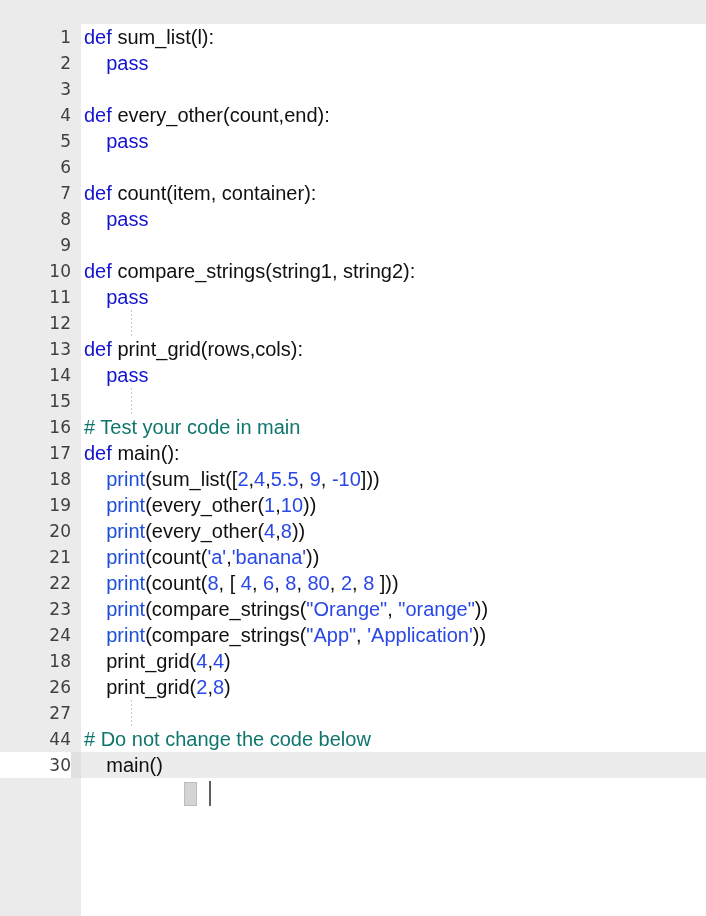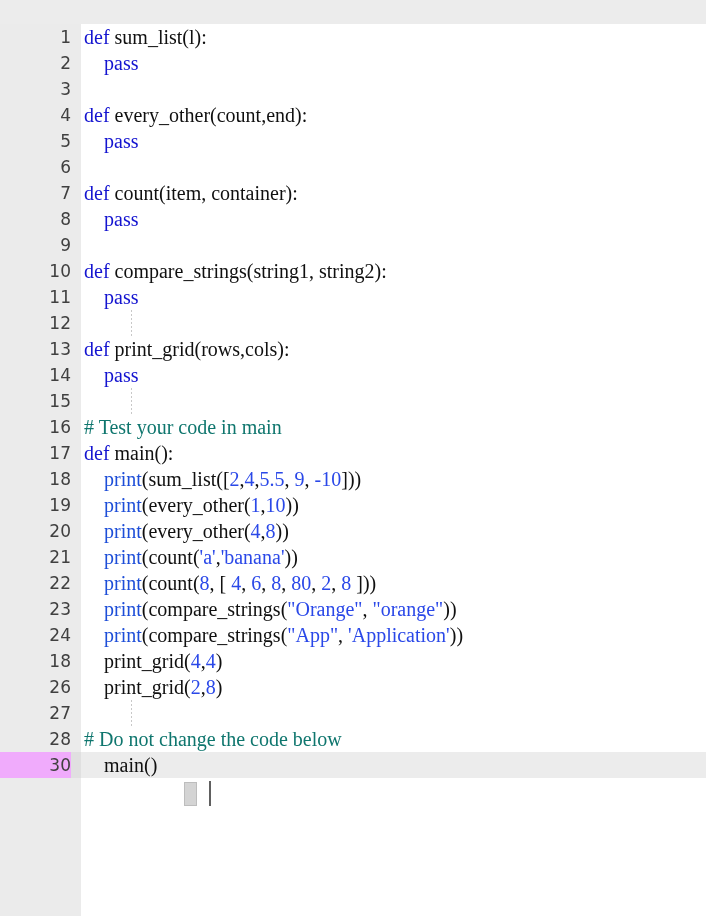--- a/index.html
+++ b/index.html
@@ -68,37 +68,37 @@
     width: 71px;
     height: 26px;
     line-height: 26px;
     text-align: right;
     font-family: "DejaVu Sans", sans-serif;
     font-size: 17px;
     color: #404040;
     background: #ebebeb;
     box-sizing: border-box;
   }
-  .code-row.active-line .line-no { background: #f0abfc; }
+  .code-row.active-line .line-no { background: #ffffff; }
 
   .line-gutter-pad {
     position: absolute;
     left: 71px; top: 0;
     width: 10px;
     height: 26px;
     background: #ebebeb;
   }
   .code-row.active-line .line-gutter-pad { background: #e0e0e0; }
 
   .line-text {
     position: absolute;
     left: 84px; top: 0;
     height: 26px;
     line-height: 26px;
-    font-family: Liberation Serif, serif;
+    font-family: Liberation Sans, sans-serif;
     font-size: 20px;
     letter-spacing: 0px;
     color: #101010;
     white-space: pre;
   }
 
   
   .tok-kw      { color: #1414d0; font-weight: 400; }
   .tok-com     { color: #0f766e; }
   .tok-str     { color: #2a48e8; }
@@ -171,20 +171,20 @@
       <div class="code-row"><div class="line-no">18</div><div class="line-gutter-pad"></div><div class="line-text"><span class="tok-plain">    </span><span class="tok-builtin">print</span><span class="tok-plain">(sum_list([</span><span class="tok-num">2</span><span class="tok-plain">,</span><span class="tok-num">4</span><span class="tok-plain">,</span><span class="tok-num">5.5</span><span class="tok-plain">, </span><span class="tok-num">9</span><span class="tok-plain">, </span><span class="tok-num">-10</span><span class="tok-plain">]))</span></div></div>
       <div class="code-row"><div class="line-no">19</div><div class="line-gutter-pad"></div><div class="line-text"><span class="tok-plain">    </span><span class="tok-builtin">print</span><span class="tok-plain">(every_other(</span><span class="tok-num">1</span><span class="tok-plain">,</span><span class="tok-num">10</span><span class="tok-plain">))</span></div></div>
       <div class="code-row"><div class="line-no">20</div><div class="line-gutter-pad"></div><div class="line-text"><span class="tok-plain">    </span><span class="tok-builtin">print</span><span class="tok-plain">(every_other(</span><span class="tok-num">4</span><span class="tok-plain">,</span><span class="tok-num">8</span><span class="tok-plain">))</span></div></div>
       <div class="code-row"><div class="line-no">21</div><div class="line-gutter-pad"></div><div class="line-text"><span class="tok-plain">    </span><span class="tok-builtin">print</span><span class="tok-plain">(count(</span><span class="tok-str">'a'</span><span class="tok-plain">,</span><span class="tok-str">'banana'</span><span class="tok-plain">))</span></div></div>
       <div class="code-row"><div class="line-no">22</div><div class="line-gutter-pad"></div><div class="line-text"><span class="tok-plain">    </span><span class="tok-builtin">print</span><span class="tok-plain">(count(</span><span class="tok-num">8</span><span class="tok-plain">, [ </span><span class="tok-num">4</span><span class="tok-plain">, </span><span class="tok-num">6</span><span class="tok-plain">, </span><span class="tok-num">8</span><span class="tok-plain">, </span><span class="tok-num">80</span><span class="tok-plain">, </span><span class="tok-num">2</span><span class="tok-plain">, </span><span class="tok-num">8</span><span class="tok-plain"> ]))</span></div></div>
       <div class="code-row"><div class="line-no">23</div><div class="line-gutter-pad"></div><div class="line-text"><span class="tok-plain">    </span><span class="tok-builtin">print</span><span class="tok-plain">(compare_strings(</span><span class="tok-str">"Orange"</span><span class="tok-plain">, </span><span class="tok-str">"orange"</span><span class="tok-plain">))</span></div></div>
       <div class="code-row"><div class="line-no">24</div><div class="line-gutter-pad"></div><div class="line-text"><span class="tok-plain">    </span><span class="tok-builtin">print</span><span class="tok-plain">(compare_strings(</span><span class="tok-str">"App"</span><span class="tok-plain">, </span><span class="tok-str">'Application'</span><span class="tok-plain">))</span></div></div>
       <div class="code-row"><div class="line-no">18</div><div class="line-gutter-pad"></div><div class="line-text"><span class="tok-plain">    print_grid(</span><span class="tok-num">4</span><span class="tok-plain">,</span><span class="tok-num">4</span><span class="tok-plain">)</span></div></div>
       <div class="code-row"><div class="line-no">26</div><div class="line-gutter-pad"></div><div class="line-text"><span class="tok-plain">    print_grid(</span><span class="tok-num">2</span><span class="tok-plain">,</span><span class="tok-num">8</span><span class="tok-plain">)</span></div></div>
       <div class="code-row"><div class="line-no">27</div><div class="line-gutter-pad"></div><div class="indent-guide" style="left: 131px;"></div><div class="line-text"></div></div>
-      <div class="code-row"><div class="line-no">28</div><div class="line-gutter-pad"></div><div class="line-text"><span class="tok-com"># Do not change the code below</span></div></div>
+      <div class="code-row"><div class="line-no">44</div><div class="line-gutter-pad"></div><div class="line-text"><span class="tok-com"># Do not change the code below</span></div></div>
       <div class="code-row active-line"><div class="line-no">30</div><div class="line-gutter-pad"></div><div class="line-text"><span class="tok-plain">    main()</span></div></div>
     </div>
 
   <div id="bracket-match"></div>
   <div id="caret"></div>
 
 </div>
 
 </body></html>

